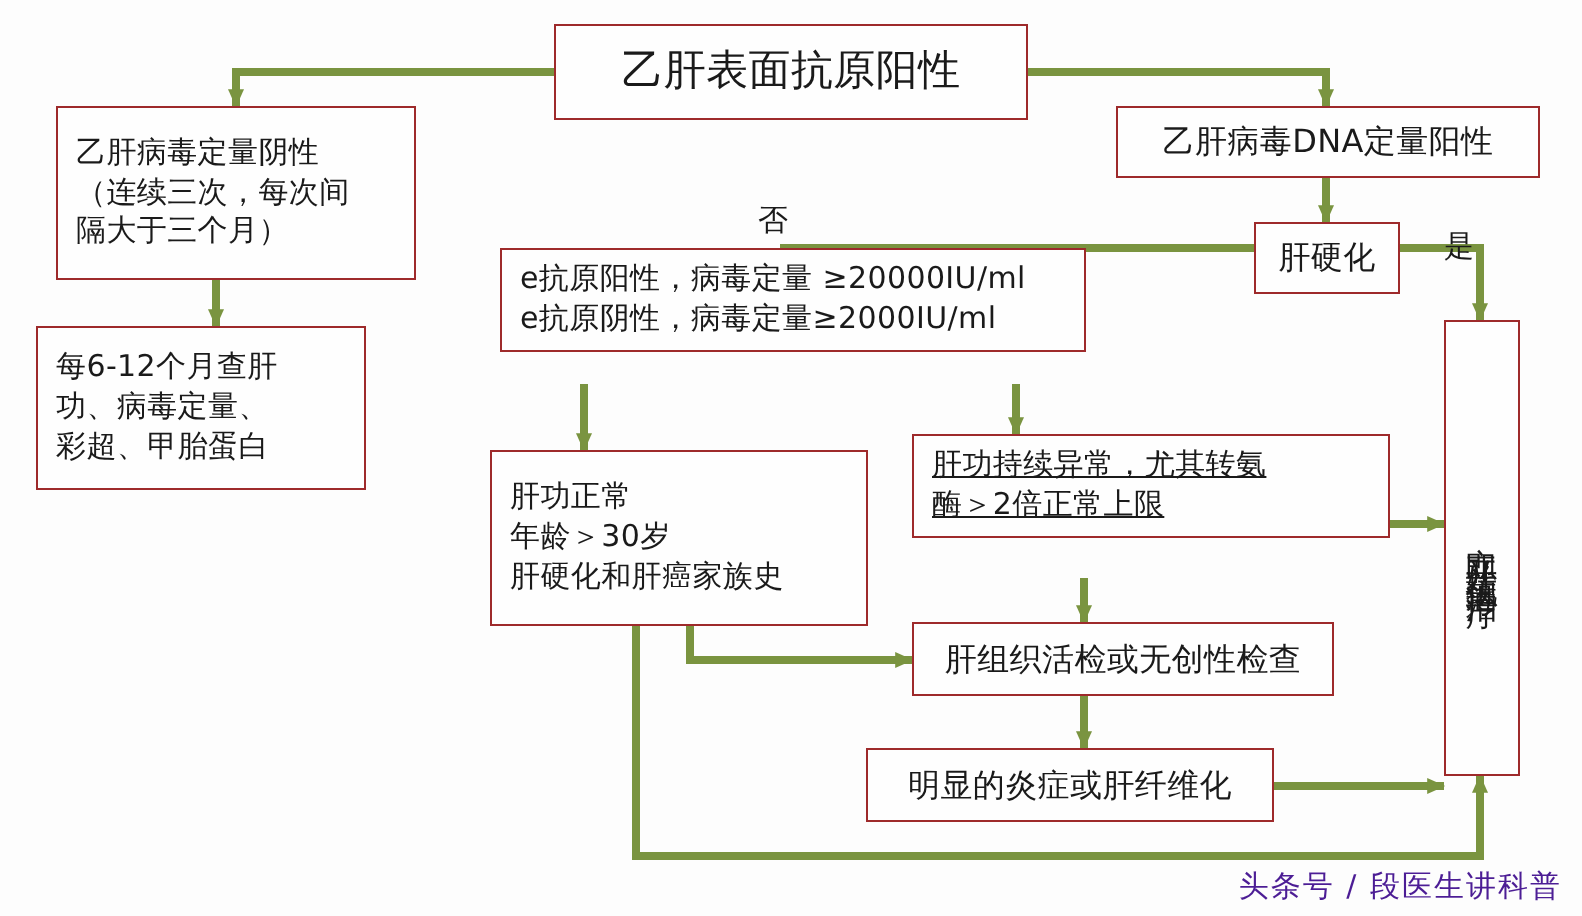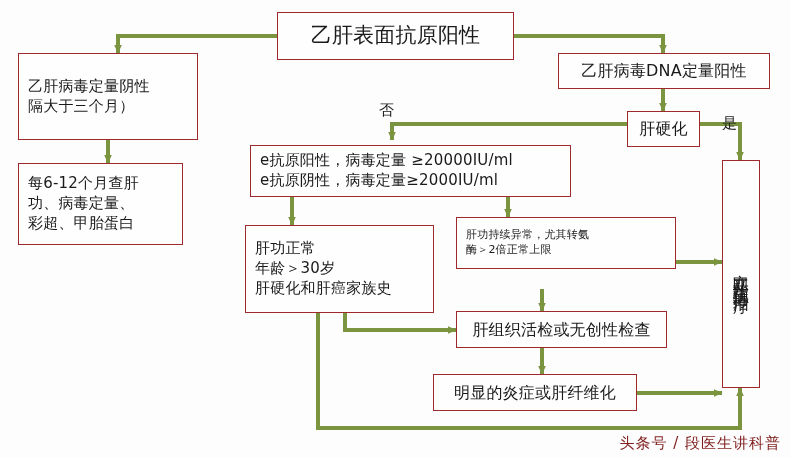--- a/index.html
+++ b/index.html
@@ -59,21 +59,21 @@
     position: absolute;
     color: #1a1a1a;
     font-size: 15px;
     background: transparent;
     white-space: nowrap;
   }
   .watermark {
     position: absolute;
     right: 10px;
     bottom: 5px;
-    color: #7f1d1d;
+    color: #4c1d95;
     font-size: 15px;
     letter-spacing: 1px;
     white-space: nowrap;
     margin-top: 23px;
   }
 </style>
 </head>
 <body>
 
 <div id="canvas">
@@ -113,22 +113,23 @@
       <path d="M542,348 L542,374" marker-end="url(#arrow)"></path>
 
       <path d="M637,393 L722,393" marker-end="url(#arrow)"></path>
     </g>
   </svg>
 
   <div class="node c-center" style="left:277px; top:12px; width:237px; height:48px; font-size:21px;">
     <span class="line">乙肝表面抗原阳性</span>
   </div>
 
-  <div class="node c-left" style="left:18px; top:53px; width:180px; height:87px; font-size:15px;">
+  <div class="node c-left" style="left:28px; top:53px; width:180px; height:87px; font-size:15px;">
     <span class="line">乙肝病毒定量阴性</span>
+    <span class="line">（连续三次，每次间</span>
     <span class="line">隔大于三个月）</span>
   </div>
 
   <div class="node c-left" style="left:18px; top:163px; width:165px; height:82px; font-size:15px;">
     <span class="line">每6-12个月查肝</span>
     <span class="line">功、病毒定量、</span>
     <span class="line">彩超、甲胎蛋白</span>
   </div>
 
   <div class="node c-center" style="left:558px; top:53px; width:212px; height:36px; font-size:16px;">
@@ -136,32 +137,32 @@
   </div>
 
   <div class="node c-center" style="left:627px; top:111px; width:73px; height:36px; font-size:16px;">
     <span class="line">肝硬化</span>
   </div>
 
   <div class="edge-label" style="left:379px; top:101px;">否</div>
 
   <div class="edge-label" style="left:722px; top:114px;">是</div>
 
-  <div class="node c-left" style="left:250px; top:145px; width:321px; height:52px; font-size:15px;">
+  <div class="node c-left" style="left:250px; top:124px; width:293px; height:52px; font-size:15px;">
     <span class="line">e抗原阳性，病毒定量 ≥20000IU/ml</span>
     <span class="line">e抗原阴性，病毒定量≥2000IU/ml</span>
   </div>
 
   <div class="node c-left" style="left:245px; top:225px; width:189px; height:88px; font-size:15px;">
     <span class="line">肝功正常</span>
     <span class="line">年龄＞30岁</span>
     <span class="line">肝硬化和肝癌家族史</span>
   </div>
 
-  <div class="node c-left" style="left:456px; top:217px; width:220px; height:52px; font-size:11px;">
+  <div class="node c-left" style="left:456px; top:217px; width:239px; height:52px; font-size:15px;text-decoration:underline;">
     <span class="line">肝功持续异常，尤其转氨</span>
     <span class="line">酶＞2倍正常上限</span>
   </div>
 
   <div class="node c-center" style="left:456px; top:311px; width:211px; height:37px; font-size:16px;">
     <span class="line">肝组织活检或无创性检查</span>
   </div>
 
   <div class="node c-center" style="left:433px; top:374px; width:204px; height:37px; font-size:16px;text-align:center;">
     <span class="line">明显的炎症或肝纤维化</span>

